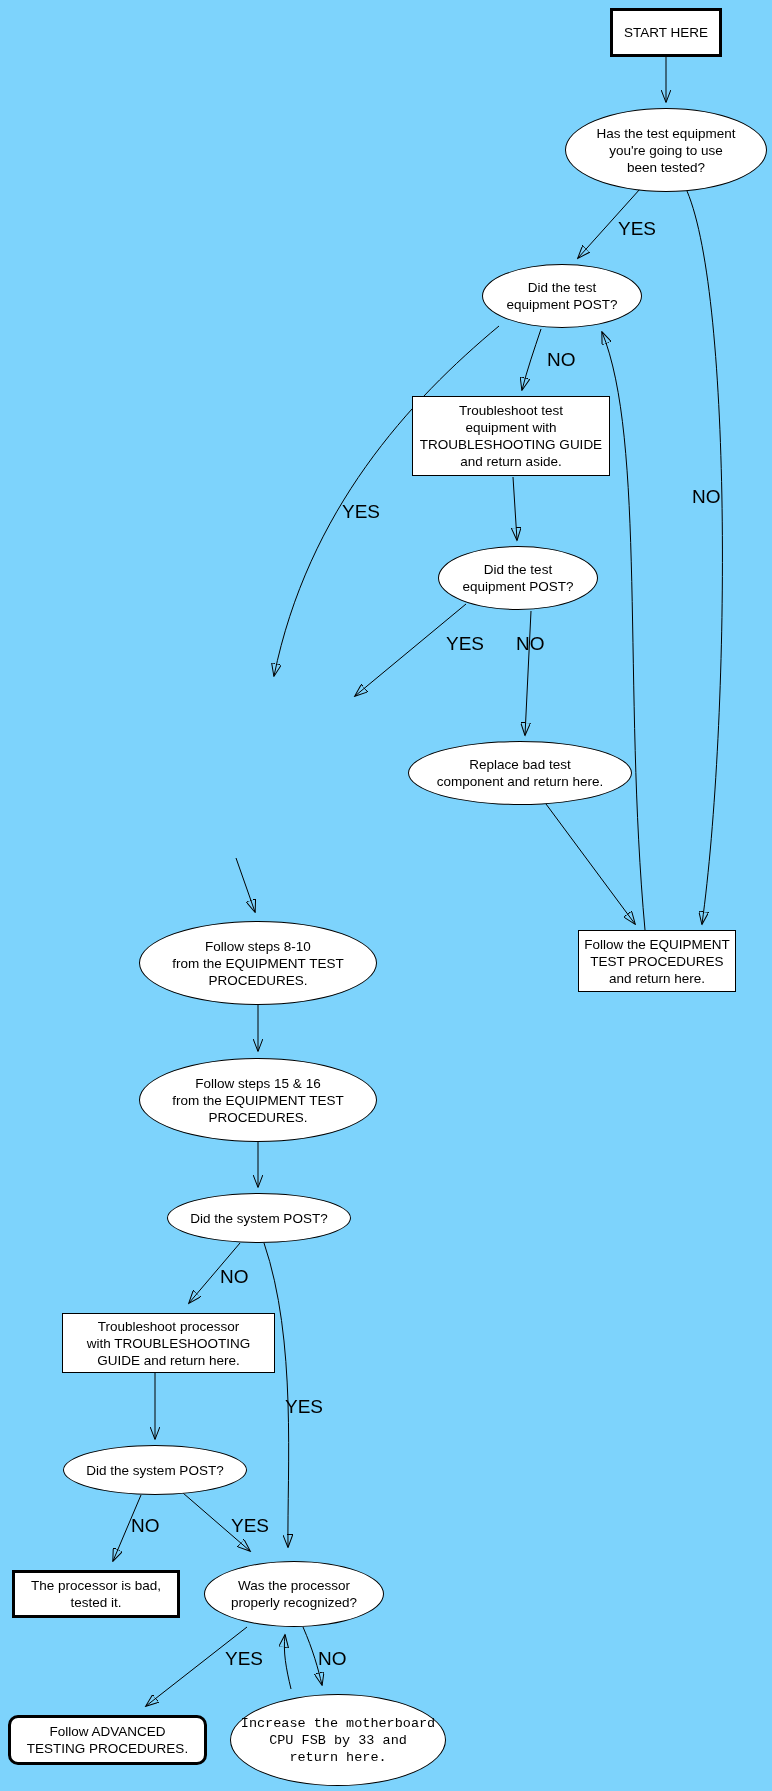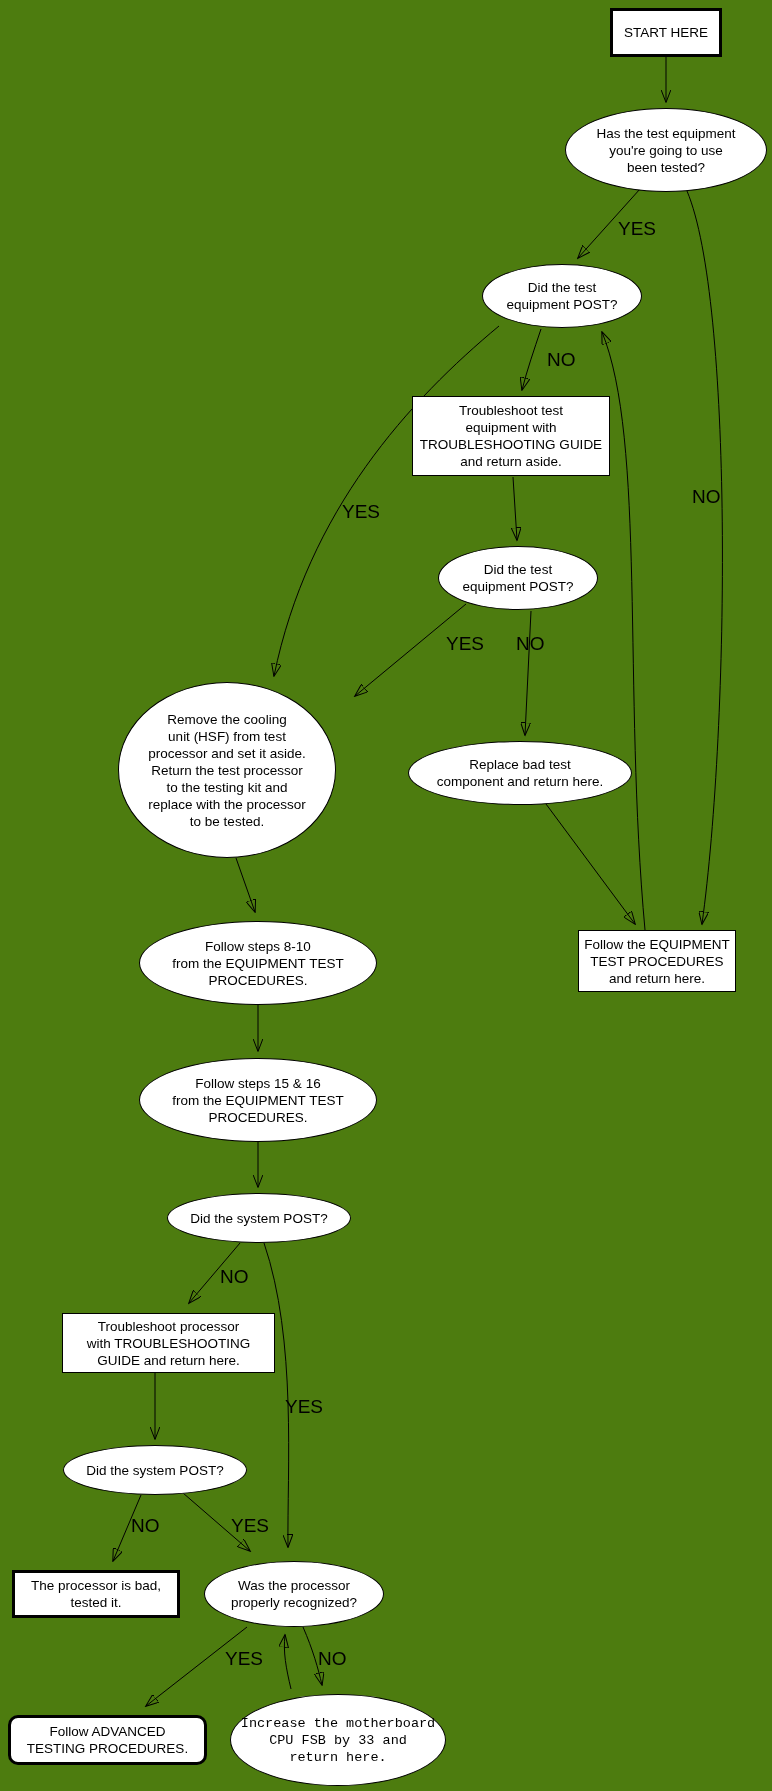--- a/index.html
+++ b/index.html
@@ -1,16 +1,16 @@
 <!DOCTYPE html>
 <html><head>
 <meta charset="utf-8">
 <style>
   html,body{margin:0;padding:0;background:#ffffff;}
-  .stage{position:relative;width:772px;height:1791px;background:#4d7c0f;
+  .stage{position:relative;width:772px;height:1791px;background:#7dd3fc;
          font-family:"Liberation Sans",sans-serif;color:#000;overflow:hidden;}
   svg.edges{position:absolute;left:0;top:0;}
   svg.edges path{fill:none;stroke:#000;stroke-width:1;}
   .node{position:absolute;display:flex;align-items:center;justify-content:center;
         text-align:center;font-size:13.5px;line-height:17px;white-space:pre-line;
         box-sizing:border-box;background:#fff;}
   .ellipse{border:1px solid #000;border-radius:50%;}
   .box{border:1px solid #000;}
   .bold{border-width:3px;}
   .elabel{position:absolute;font-size:19px;line-height:18px;white-space:nowrap;}
@@ -59,27 +59,20 @@
 equipment POST?</div>
 
   <div class="node box" style="left:412px;top:396px;width:198px;height:80px;">Troubleshoot test
 equipment with
 TROUBLESHOOTING GUIDE
 and return aside.</div>
 
   <div class="node ellipse" style="left:438px;top:546px;width:160px;height:64px;">Did the test
 equipment POST?</div>
 
-  <div class="node ellipse" style="left:118px;top:682px;width:218px;height:176px;">Remove the cooling
-unit (HSF) from test
-processor and set it aside.
-Return the test processor
-to the testing kit and
-replace with the processor
-to be tested.</div>
 
   <div class="node ellipse" style="left:408px;top:741px;width:224px;height:64px;">Replace bad test
 component and return here.</div>
 
   <div class="node box" style="left:578px;top:930px;width:158px;height:62px;">Follow the EQUIPMENT
 TEST PROCEDURES
 and return here.</div>
 
   <div class="node ellipse" style="left:139px;top:921px;width:238px;height:84px;">Follow steps 8-10
 from the EQUIPMENT TEST

